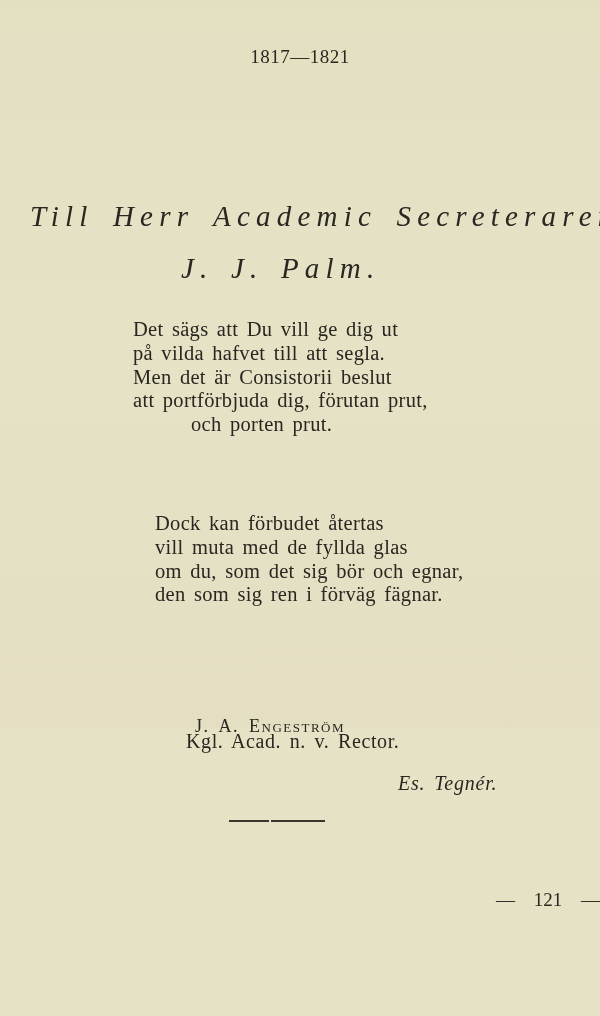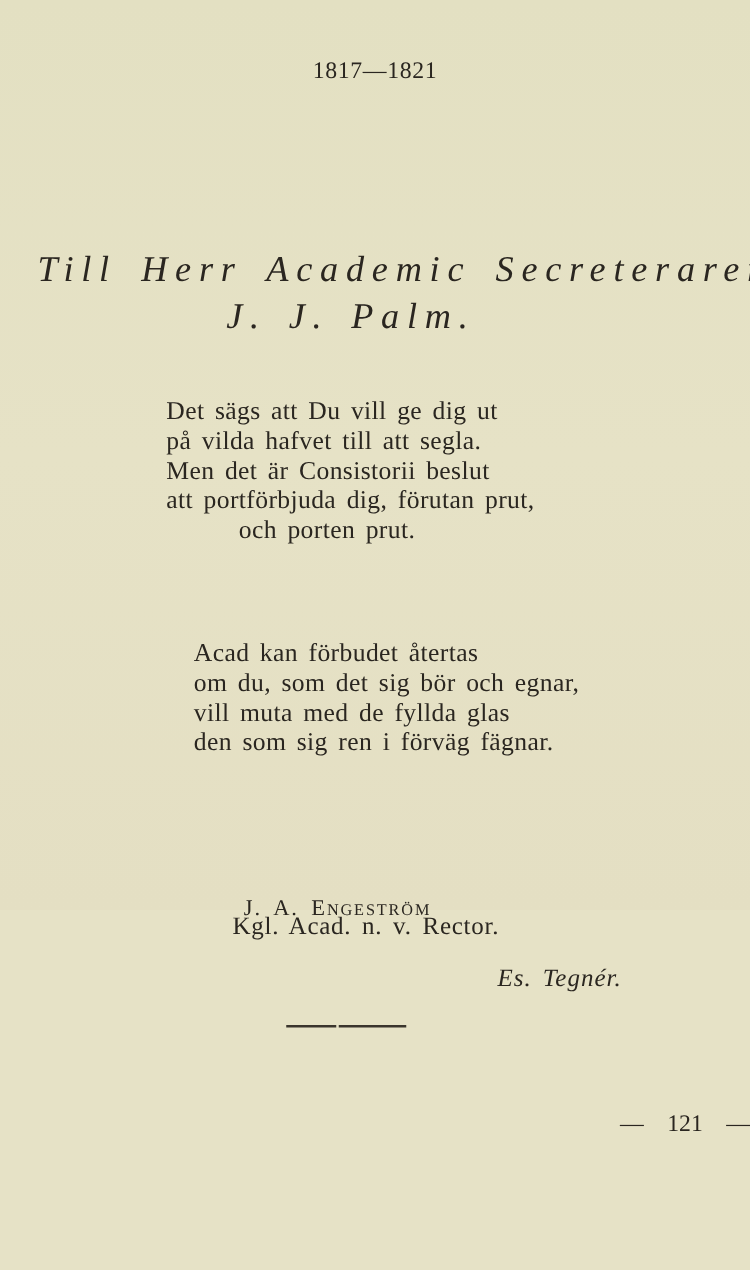--- a/index.html
+++ b/index.html
@@ -31,21 +31,21 @@
     }
     .title-line1 {
       top: 200px;
       left: 30px;
       font-size: 29px;
       font-style: italic;
       letter-spacing: 6.2px;
       word-spacing: 6px;
     }
     .title-line2 {
-      top: 237px;
+      top: 252px;
       left: 181px;
       font-size: 29px;
       font-style: italic;
       letter-spacing: 6.2px;
       word-spacing: 4px;
     }
     .stanza {
       font-size: 20.5px;
       line-height: 23.8px;
       letter-spacing: 0.3px;
@@ -114,23 +114,23 @@
 
   <div class="abs stanza stanza1">
     <span class="line">Det sägs att Du vill ge dig ut</span>
     <span class="line">på vilda hafvet till att segla.</span>
     <span class="line">Men det är Consistorii beslut</span>
     <span class="line">att portförbjuda dig, förutan prut,</span>
     <span class="line indent">och porten prut.</span>
   </div>
 
   <div class="abs stanza stanza2">
-    <span class="line">Acad kan förbudet återtas</span>
+    <span class="line">Dock kan förbudet återtas</span>
+    <span class="line">vill muta med de fyllda glas</span>
     <span class="line">om du, som det sig bör och egnar,</span>
-    <span class="line">vill muta med de fyllda glas</span>
     <span class="line">den som sig ren i förväg fägnar.</span>
   </div>
 
 
   <div class="abs sig-name">J. A. Engeström</div>
   <div class="abs sig-title">Kgl. Acad. n. v. Rector.</div>
 
   <div class="abs author">Es. Tegnér.</div>
 
   <div class="rule rule-a"></div>

